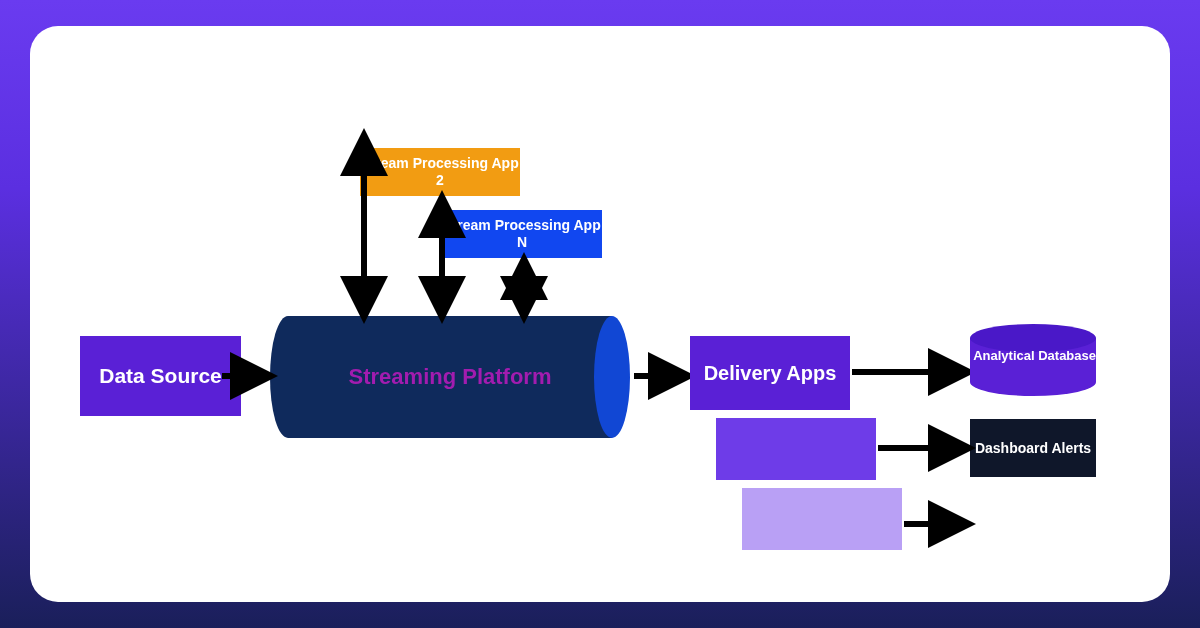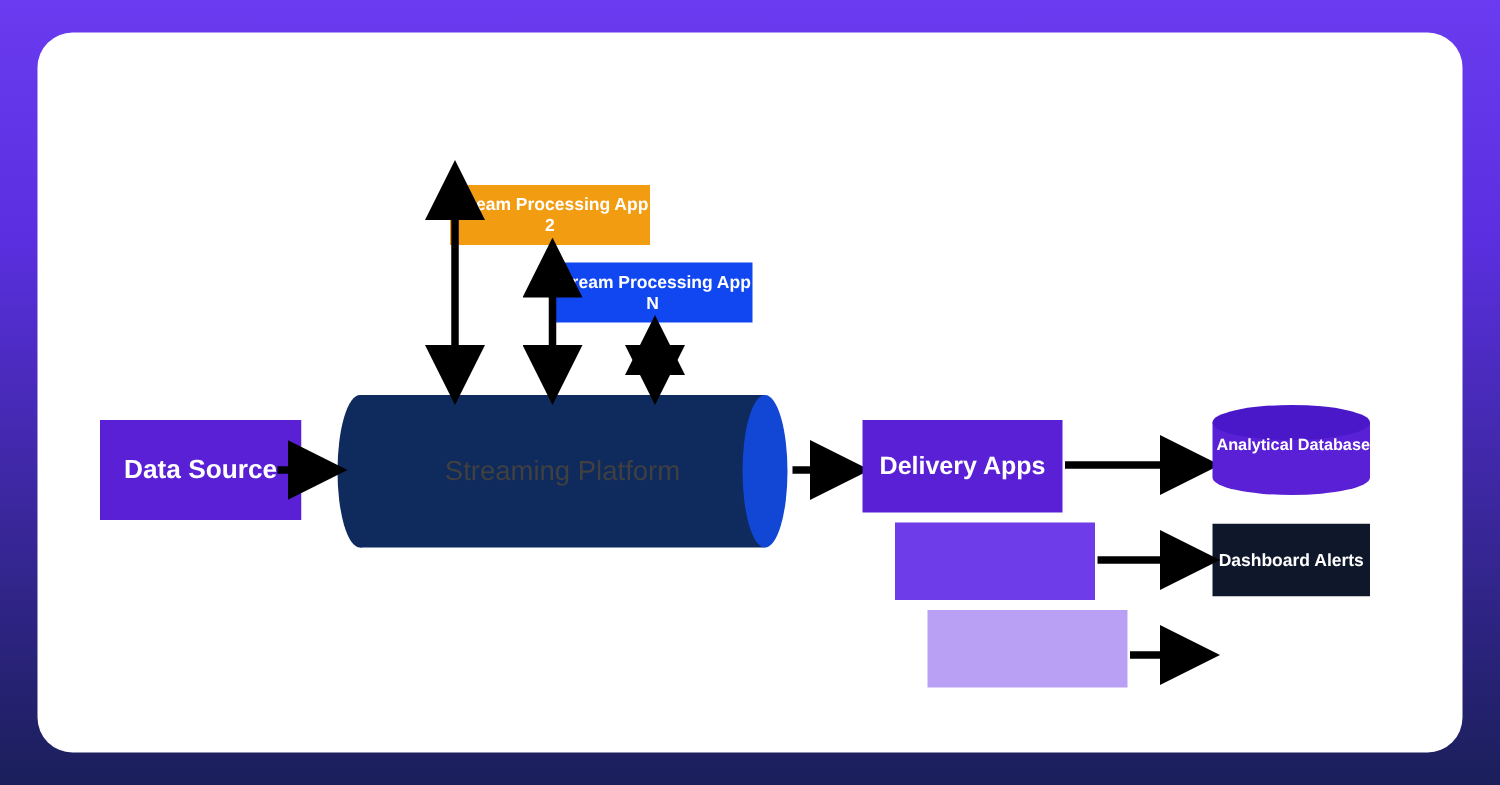--- a/index.html
+++ b/index.html
@@ -54,21 +54,21 @@
     position: absolute;
     right: 0; top: 0;
     width: 36px; height: 122px;
     background: #1147D4;
     border-radius: 18px / 61px;
   }
   .cyl-label {
     position: absolute;
     left: 0; top: 0; width: 100%; height: 100%;
     display: flex; align-items: center; justify-content: center;
-    color: #404040; font-size: 22px; font-weight: 400;
+    color: #a21caf; font-size: 22px; font-weight: 700;
   }
   .app1 {
     left: 252px; top: 60px;
     width: 160px; height: 48px;
     background: #272727;
     font-size: 14px;
   }
   .app2 {
     left: 330px; top: 122px;
     width: 160px; height: 48px;

